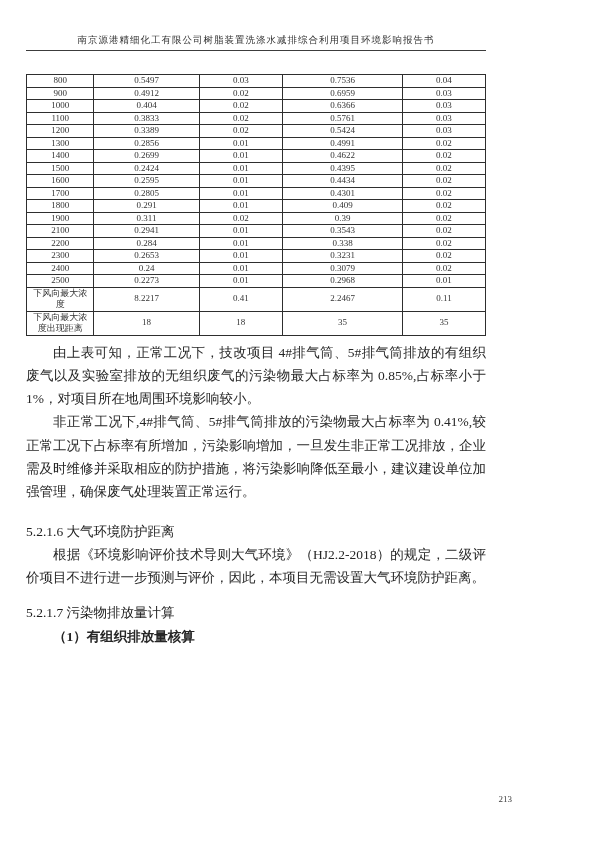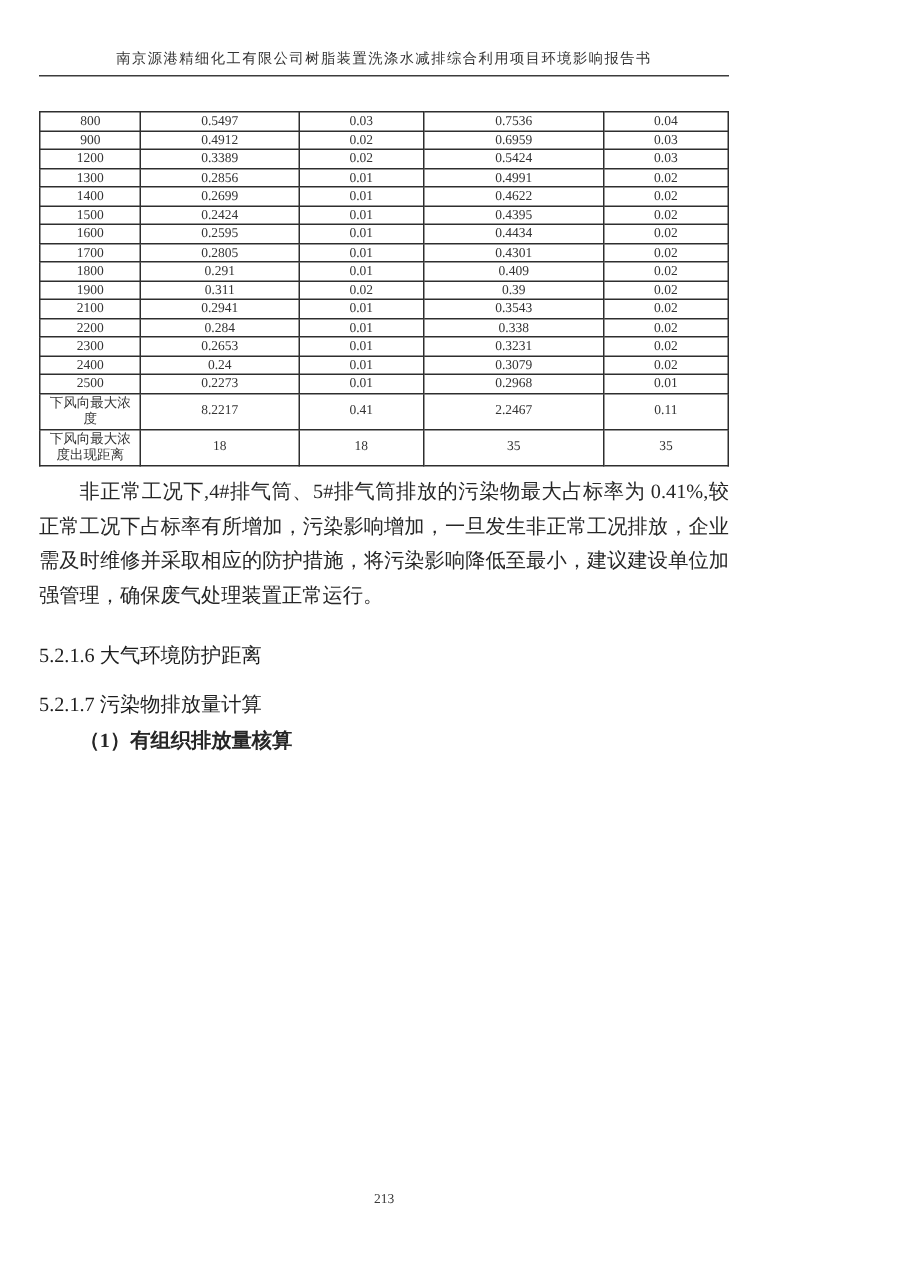--- a/index.html
+++ b/index.html
@@ -76,21 +76,21 @@
   }
   .body-text p.list-line {
     margin-top: 3px;
     font-weight: bold;
   }
   .page-number {
     position: absolute;
     left: 0;
     right: 0;
     top: 794px;
-    text-align: center;
+    text-align: right;
     font-size: 9px;
     color: #3a3a3a;
   }
 </style>
 </head>
 <body>
 
 <div class="page">
   <div class="content">
 
@@ -115,20 +115,34 @@
             <td>0.04</td>
           </tr>
           <tr>
             <td>900</td>
             <td>0.4912</td>
             <td>0.02</td>
             <td>0.6959</td>
             <td>0.03</td>
           </tr>
           <tr>
+            <td>1000</td>
+            <td>0.404</td>
+            <td>0.02</td>
+            <td>0.6366</td>
+            <td>0.03</td>
+          </tr>
+          <tr>
+            <td>1100</td>
+            <td>0.3833</td>
+            <td>0.02</td>
+            <td>0.5761</td>
+            <td>0.03</td>
+          </tr>
+          <tr>
             <td>1200</td>
             <td>0.3389</td>
             <td>0.02</td>
             <td>0.5424</td>
             <td>0.03</td>
           </tr>
           <tr>
             <td>1300</td>
             <td>0.2856</td>
             <td>0.01</td>
@@ -223,22 +237,24 @@
             <td>下风向最大浓度出现距离</td>
             <td>18</td>
             <td>18</td>
             <td>35</td>
             <td>35</td>
           </tr>
         </tbody>
     </table>
 
     <div class="body-text">
+      <p>由上表可知，正常工况下，技改项目 4#排气筒、5#排气筒排放的有组织废气以及实验室排放的无组织废气的污染物最大占标率为 0.85%,占标率小于 1%，对项目所在地周围环境影响较小。</p>
       <p>非正常工况下,4#排气筒、5#排气筒排放的污染物最大占标率为 0.41%,较正常工况下占标率有所增加，污染影响增加，一旦发生非正常工况排放，企业需及时维修并采取相应的防护措施，将污染影响降低至最小，建议建设单位加强管理，确保废气处理装置正常运行。</p>
       <h3>5.2.1.6 大气环境防护距离</h3>
+      <p>根据《环境影响评价技术导则大气环境》（HJ2.2-2018）的规定，二级评价项目不进行进一步预测与评价，因此，本项目无需设置大气环境防护距离。</p>
       <h3 class="second">5.2.1.7 污染物排放量计算</h3>
       <p class="list-line">（1）有组织排放量核算</p>
     </div>
 
   </div>
 
   <div class="page-number">213</div>
 </div>
 
 </body></html>

